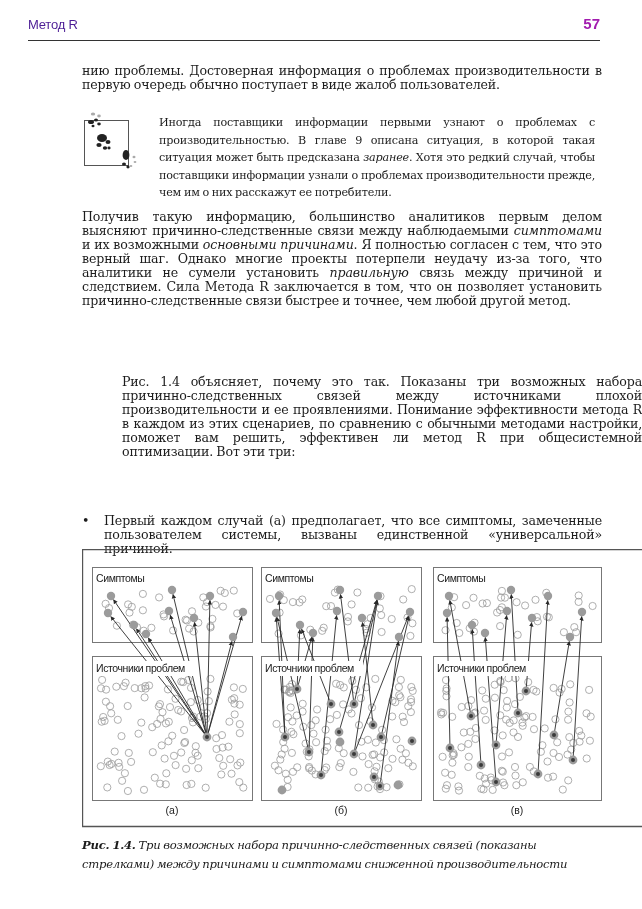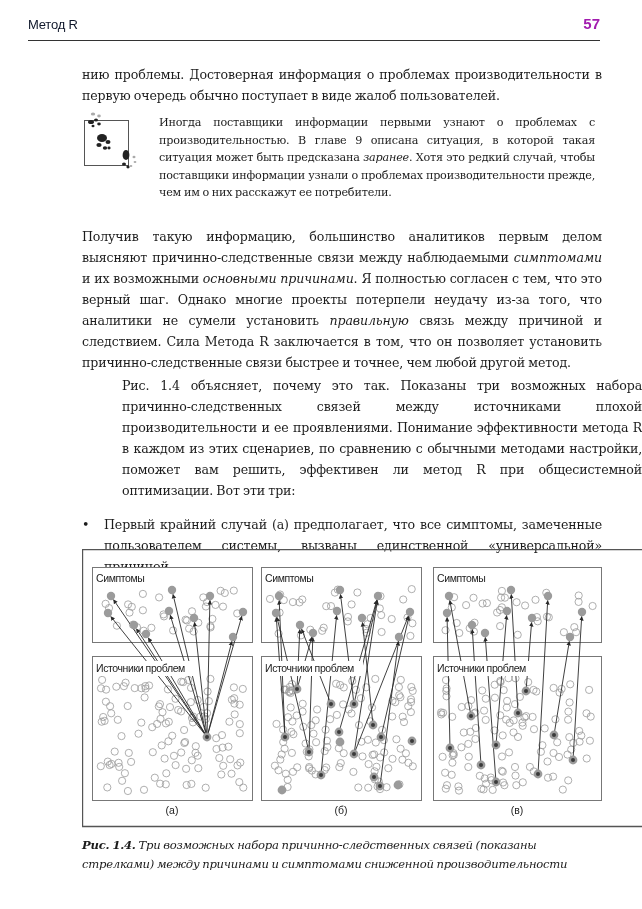--- a/index.html
+++ b/index.html
@@ -1,22 +1,22 @@
 <!DOCTYPE html>
 <html><head>
 <meta charset="utf-8">
 <style>
   html, body { margin: 0; padding: 0; background: #ffffff; }
   body { width: 642px; height: 909px; position: relative; overflow: hidden; color: #1a1a1a; }
   .running-head { position: absolute; left: 28px; top: 14px; width: 572px; height: 26px; border-bottom: 1.4px solid #333; }
-  .running-head .title { position: absolute; left: 0; top: 3px; font-family: "Liberation Sans", sans-serif; font-size: 13px; color: #0f172a; letter-spacing: -0.2px; }
+  .running-head .title { position: absolute; left: 0; top: 3px; font-family: "Liberation Sans", sans-serif; font-size: 13px; color: #4c1d95; letter-spacing: -0.2px; }
   .running-head .pageno { position: absolute; right: 0; top: 1px; font-family: "Liberation Sans", sans-serif; font-size: 15px; font-weight: bold; color: #a21caf; }
-  .body-text { position: absolute; left: 82px; width: 520px; font-family: "DejaVu Serif", serif; font-size: 12.6px; line-height: 21px; text-align: justify; color: #1c1c1c; letter-spacing: -0.15px; word-spacing: -0.5px; }
+  .body-text { position: absolute; left: 82px; width: 520px; font-family: "DejaVu Serif", serif; font-size: 12.6px; line-height: 14px; text-align: justify; color: #1c1c1c; letter-spacing: -0.15px; word-spacing: -0.5px; }
   .p1 { top: 64px; }
-  .p2 { top: 226px; }
+  .p2 { top: 210px; }
   .p3 { top: 375px; margin-left: 40px; }
   .p4 { top: 514px; left: 82px; }
   .p4 .bullet { position: absolute; left: 0; top: 0; }
   .p4 .btext { margin-left: 22px; display: block; }
   em { }
   .tip { position: absolute; left: 84px; top: 111px; width: 518px; height: 110px; }
   .tip-icon { position: absolute; left: 0; top: 0; width: 56px; height: 60px; }
   .tip-text { position: absolute; left: 75px; top: 3px; width: 436px; font-family: "DejaVu Serif", serif; font-size: 11.2px; line-height: 17.5px; text-align: justify; color: #1c1c1c; letter-spacing: -0.2px; word-spacing: -0.6px; }
   .figure { position: absolute; left: 82px; top: 549px; width: 560px; height: 280px; }
   .caption { position: absolute; left: 82px; top: 836px; width: 525px; font-family: "DejaVu Serif", serif; font-style: italic; font-size: 11.6px; line-height: 18.5px; color: #1c1c1c; letter-spacing: -0.25px; word-spacing: -0.6px; }
@@ -59,21 +59,21 @@
   </svg>
   <div class="tip-text"><span>Иногда поставщики информации первыми узнают о проблемах с производительностью. В главе 9 описана ситуация, в которой такая ситуация может быть предсказана </span><em>заранее</em><span>. Хотя это редкий случай, чтобы поставщики информации узнали о проблемах производительности прежде, чем им о них расскажут ее потребители.</span></div>
 </div>
 
 <div class="body-text p2"><span>Получив такую информацию, большинство аналитиков первым делом выясняют причинно-следственные связи между наблюдаемыми </span><em>симптомами</em><span> и их возможными </span><em>основными причинами</em><span>. Я полностью согласен с тем, что это верный шаг. Однако многие проекты потерпели неудачу из-за того, что аналитики не сумели установить </span><em>правильную</em><span> связь между причиной и следствием. Сила Метода R заключается в том, что он позволяет установить причинно-следственные связи быстрее и точнее, чем любой другой метод.</span></div>
 
 <div class="body-text p3">Рис. 1.4 объясняет, почему это так. Показаны три возможных набора причинно-следственных связей между источниками плохой производительности и ее проявлениями. Понимание эффективности метода R в каждом из этих сценариев, по сравнению с обычными методами настройки, поможет вам решить, эффективен ли метод R при общесистемной оптимизации. Вот эти три:</div>
 
 <div class="body-text p4">
   <span class="bullet">•</span>
-  <span class="btext">Первый крайний случай (а) предполагает, что все симптомы, замеченные пользователем системы, вызваны единственной «универсальной» причиной.</span>
+  <span class="btext">Первый каждом случай (а) предполагает, что все симптомы, замеченные пользователем системы, вызваны единственной «универсальной» причиной.</span>
 </div>
 
 <svg class="figure" id="fig" width="560" height="280" viewBox="82 549 560 280">
   <defs>
     <marker id="arrowhead" viewBox="0 0 10 10" refX="9" refY="5" markerWidth="5" markerHeight="6" orient="auto-start-reverse">
       <path d="M0,0 L10,5 L0,10 z" fill="#2a2a2a"></path>
     </marker>
   </defs>
   <g id="fig-frame">
       <path d="M650,549.5 L82.5,549.5 L82.5,826.5 L650,826.5" fill="none" stroke="#555555" stroke-width="1.4"></path>

